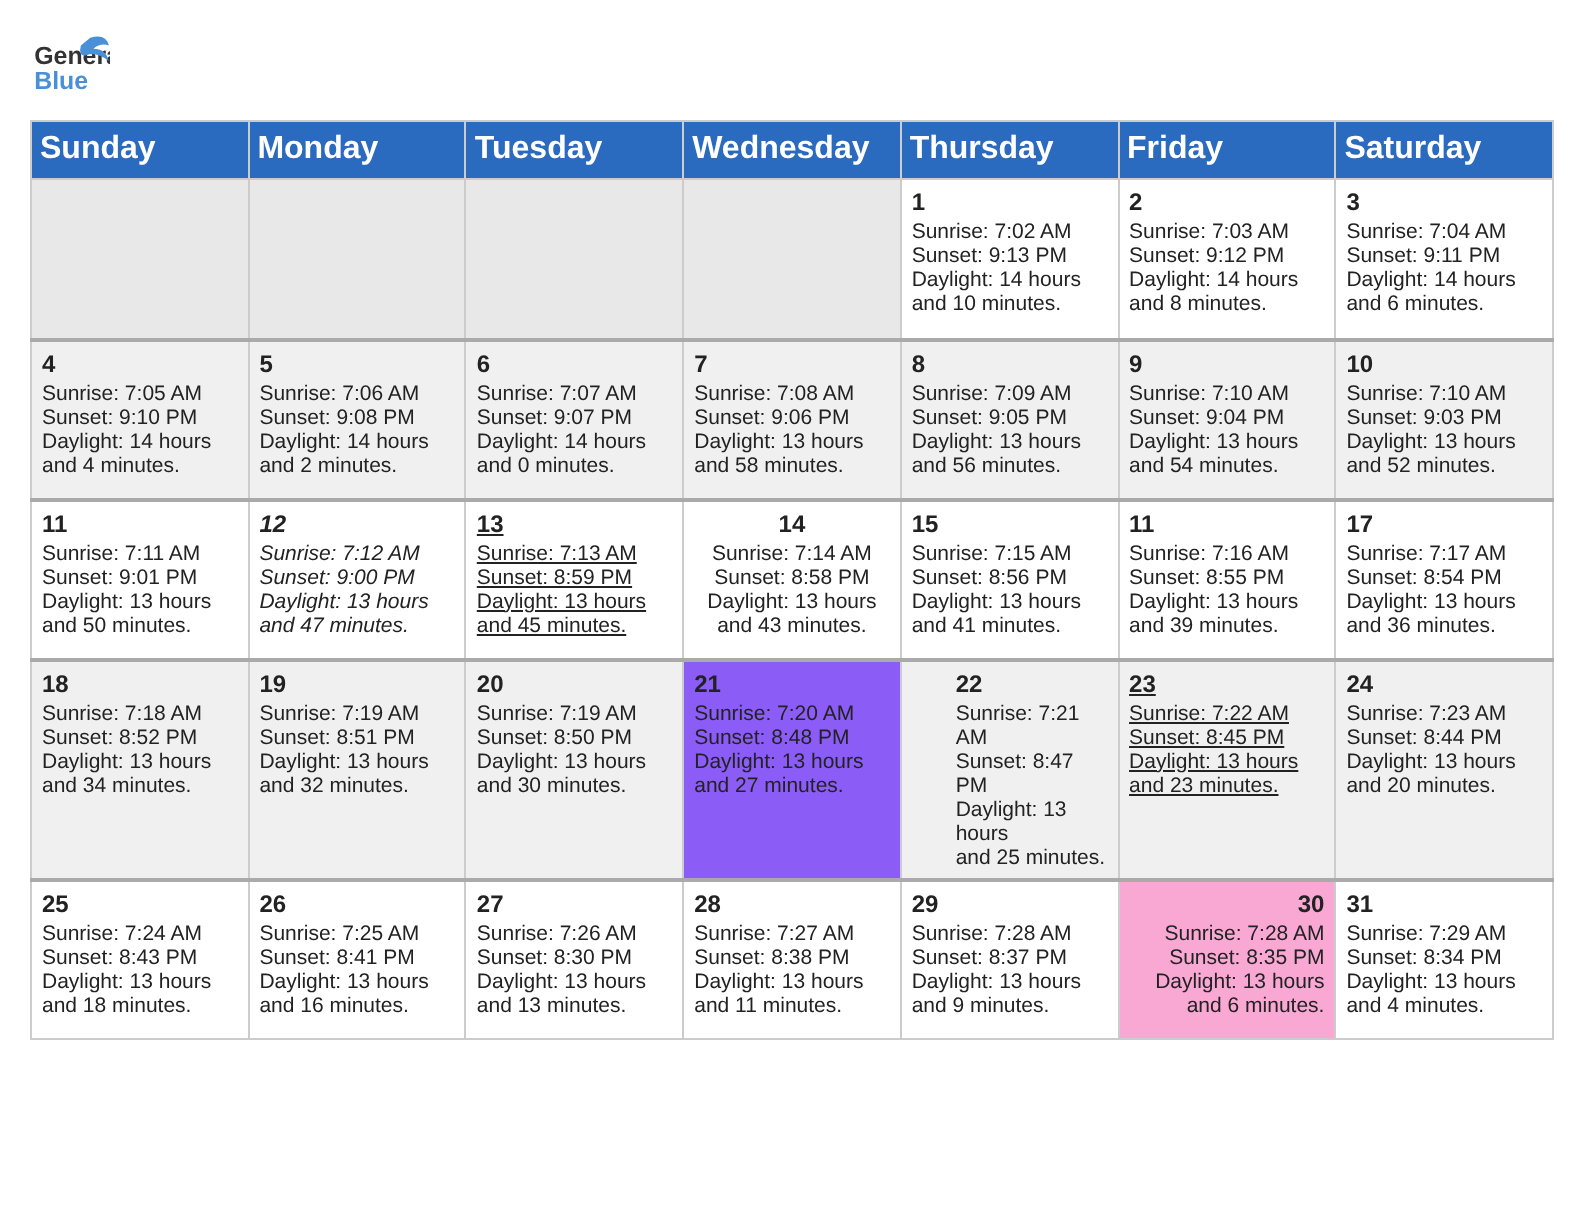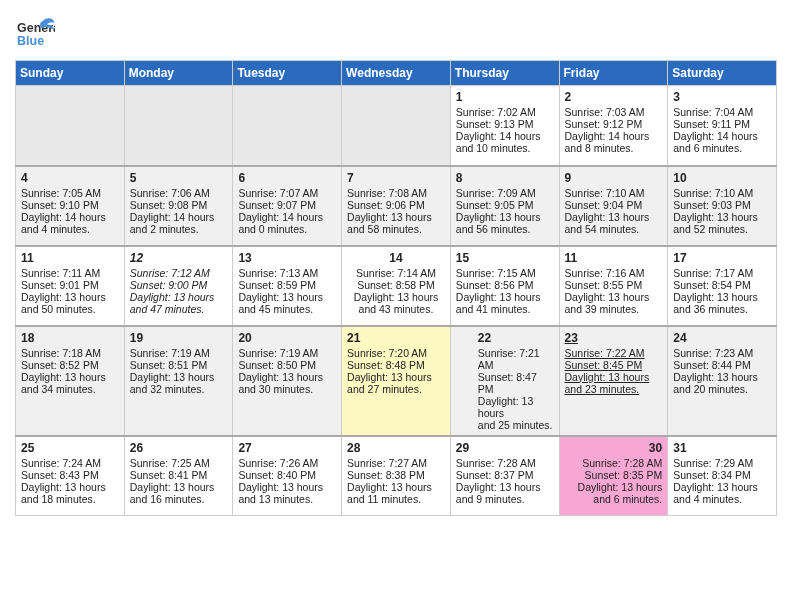--- a/index.html
+++ b/index.html
@@ -39,21 +39,21 @@
       color: #444;
     }
     table {
       width: 100%;
       border-collapse: collapse;
       table-layout: fixed;
     }
     th {
       background: #2a6bbf;
       color: #fff;
-      font-size: 12px;
+      font-size: 16px;
       padding: 5px 4px;
       text-align: left;
       font-weight: bold;
       border: 1px solid #ccc;
     }
     td {
       border: 1px solid #ccc;
       vertical-align: top;
       padding: 4px 5px;
       font-size: 10.5px;
@@ -192,21 +192,21 @@
           <div>Daylight: 13 hours</div>
           <div>and 50 minutes.</div>
         </td>
         <td style="background: rgb(255, 255, 255); font-style: italic;">
           <span class="day-num">12</span>
           <div>Sunrise: 7:12 AM</div>
           <div>Sunset: 9:00 PM</div>
           <div>Daylight: 13 hours</div>
           <div>and 47 minutes.</div>
         </td>
-        <td style="background: rgb(255, 255, 255);">
+        <td style="background: rgb(255, 255, 255); text-decoration: underline;">
           <span class="day-num">13</span>
           <div>Sunrise: 7:13 AM</div>
           <div>Sunset: 8:59 PM</div>
           <div>Daylight: 13 hours</div>
           <div>and 45 minutes.</div>
         </td>
         <td style="background: rgb(255, 255, 255); text-align: center;">
           <span class="day-num">14</span>
           <div>Sunrise: 7:14 AM</div>
           <div>Sunset: 8:58 PM</div>
@@ -250,21 +250,21 @@
           <div>Daylight: 13 hours</div>
           <div>and 32 minutes.</div>
         </td>
         <td style="background: rgb(240, 240, 240);">
           <span class="day-num">20</span>
           <div>Sunrise: 7:19 AM</div>
           <div>Sunset: 8:50 PM</div>
           <div>Daylight: 13 hours</div>
           <div>and 30 minutes.</div>
         </td>
-        <td style="background: #fef9c3;">
+        <td style="background: #8b5cf6;">
           <span class="day-num">21</span>
           <div>Sunrise: 7:20 AM</div>
           <div>Sunset: 8:48 PM</div>
           <div>Daylight: 13 hours</div>
           <div>and 27 minutes.</div>
         </td>
         <td style="background: rgb(240, 240, 240); padding-left: 27px;">
           <span class="day-num">22</span>
           <div>Sunrise: 7:21 AM</div>
           <div>Sunset: 8:47 PM</div>
@@ -297,21 +297,21 @@
         <td style="background: rgb(255, 255, 255); border-radius: 26px;">
           <span class="day-num">26</span>
           <div>Sunrise: 7:25 AM</div>
           <div>Sunset: 8:41 PM</div>
           <div>Daylight: 13 hours</div>
           <div>and 16 minutes.</div>
         </td>
         <td style="background: rgb(255, 255, 255);">
           <span class="day-num">27</span>
           <div>Sunrise: 7:26 AM</div>
-          <div>Sunset: 8:40 PM</div>
+          <div>Sunset: 8:30 PM</div>
           <div>Daylight: 13 hours</div>
           <div>and 13 minutes.</div>
         </td>
         <td style="background: rgb(255, 255, 255);">
           <span class="day-num">28</span>
           <div>Sunrise: 7:27 AM</div>
           <div>Sunset: 8:38 PM</div>
           <div>Daylight: 13 hours</div>
           <div>and 11 minutes.</div>
         </td>

